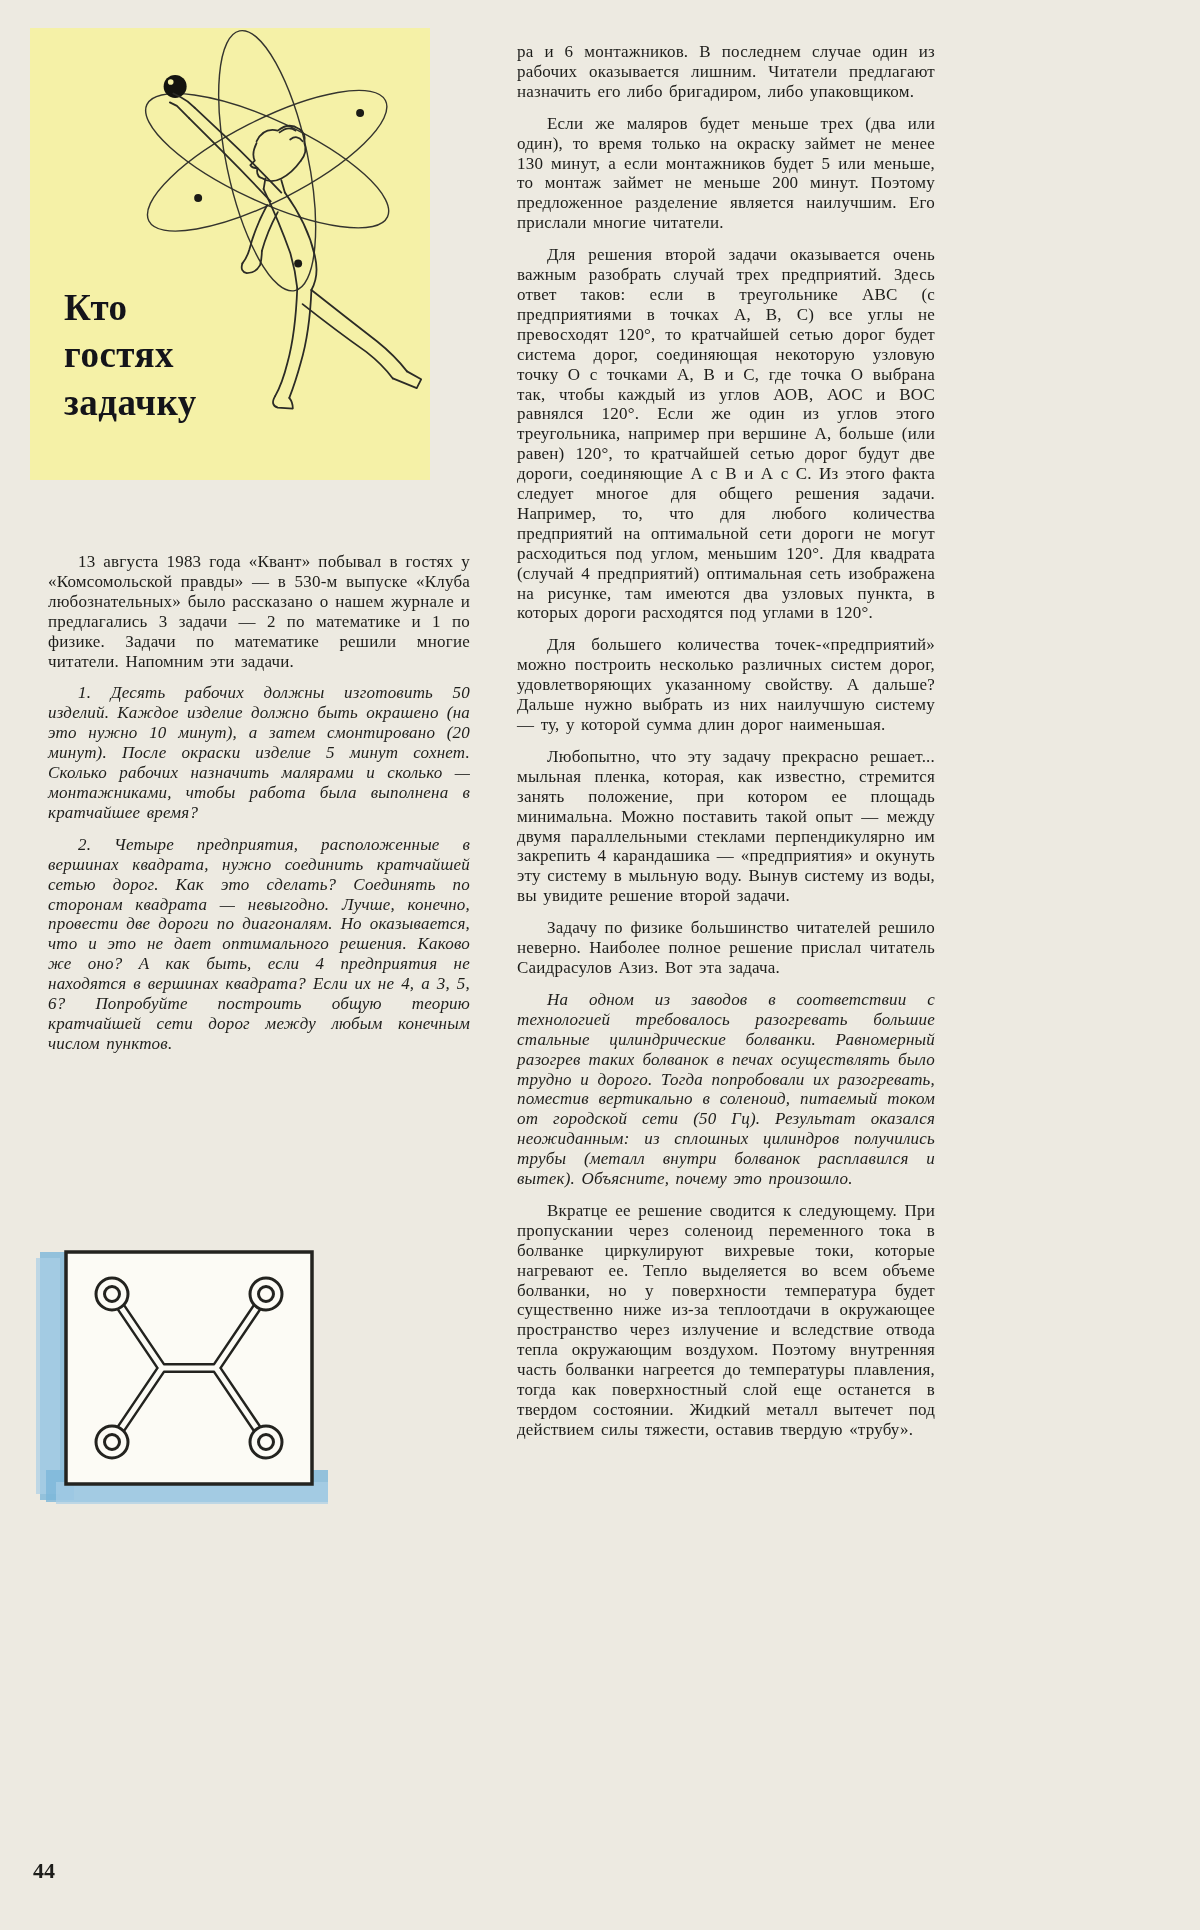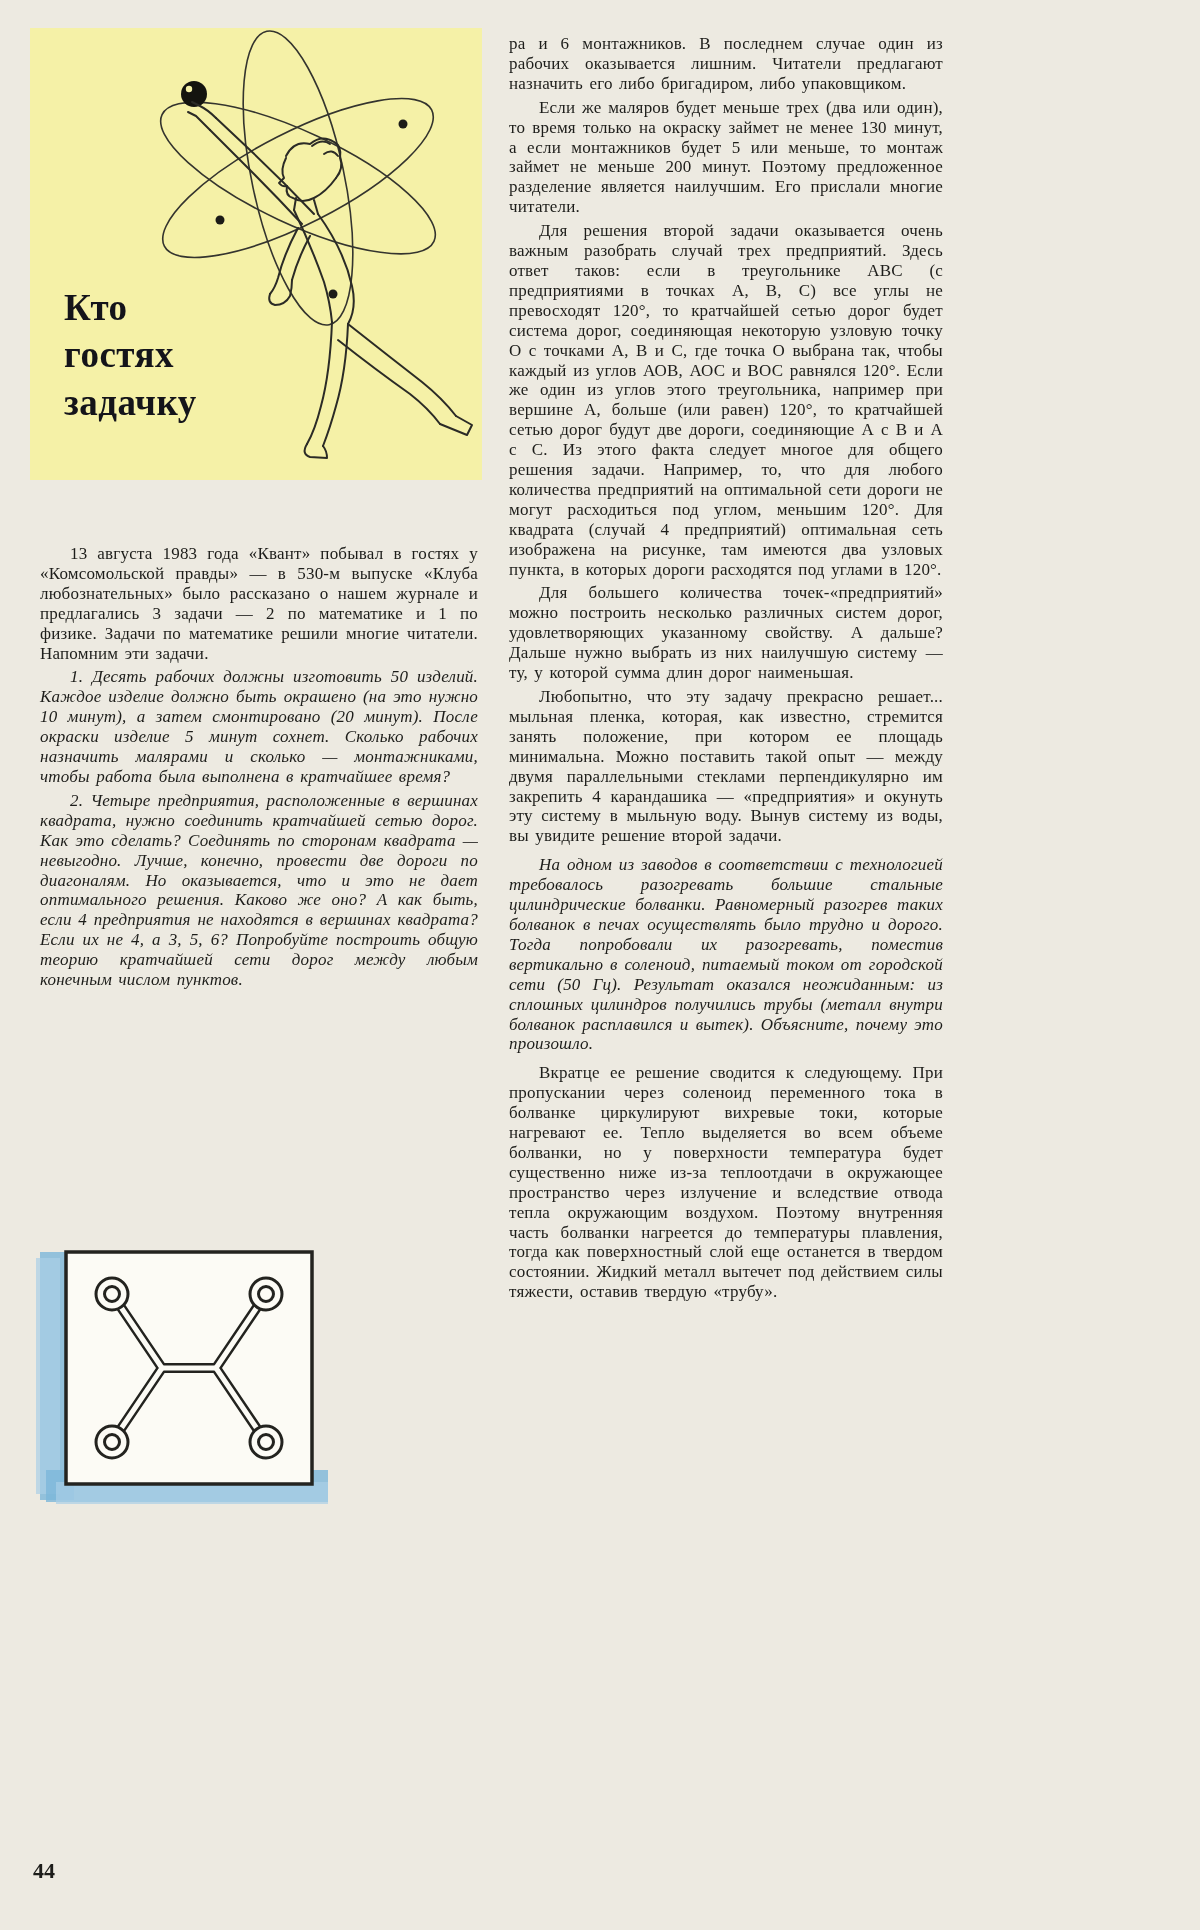--- a/index.html
+++ b/index.html
@@ -3,35 +3,35 @@
 <meta charset="utf-8">
 <style>
   html,body{margin:0;padding:0;background:#d8d5cc;}
   .page{
     position:relative; width:1200px; height:1930px;
     background:#edeae1; overflow:hidden;
     font-family:"Liberation Serif", serif; color:#1d1d1a;
   }
   
   .feature-box{
-    position:absolute; left:30px; top:28px; width:452px; height:452px;
+    position:absolute; left:30px; top:28px; width:400px; height:452px;
     background:#f5f1a7;
   }
   .feature-box svg{position:absolute; inset:0;}
   .feature-title{
     position:absolute; left:34px; top:256px;
     font-weight:700; font-size:37px; line-height:1.28;
     color:#14141a; letter-spacing:0.5px;
   }
   
   .col{position:absolute; }
   .col-left{left:36px; top:540px; width:446px;}
   .col-right{left:505px; top:30px; width:442px;}
   .para{
-    margin:4px; text-align:justify;
+    margin:12px; text-align:justify;
     font-size:17px; line-height:19.9px;
     letter-spacing:0.2px; word-spacing:2px;
     hyphens:auto; -webkit-hyphens:auto;
   }
   .indent{text-indent:30px;}
   .italic{font-style:italic;}
   .gap{margin-top:9px;}
   
   .steiner-figure{position:absolute; left:36px; top:1244px; width:304px; height:264px;}
   
@@ -95,20 +95,21 @@
     <p class="para indent italic">1. Десять рабочих должны изготовить 50 изделий. Каждое изделие должно быть окрашено (на это нужно 10 минут), а затем смонтировано (20 минут). После окраски изделие 5 минут сохнет. Сколько рабочих назначить малярами и сколько — монтажниками, чтобы работа была выполнена в кратчайшее время?</p>
     <p class="para indent italic">2. Четыре предприятия, расположенные в вершинах квадрата, нужно соединить кратчайшей сетью дорог. Как это сделать? Соединять по сторонам квадрата — невыгодно. Лучше, конечно, провести две дороги по диагоналям. Но оказывается, что и это не дает оптимального решения. Каково же оно? А как быть, если 4 предприятия не находятся в вершинах квадрата? Если их не 4, а 3, 5, 6? Попробуйте построить общую теорию кратчайшей сети дорог между любым конечным числом пунктов.</p>
   </div>
 
   <div class="col col-right">
     <p class="para">ра и 6 монтажников. В последнем случае один из рабочих оказывается лишним. Читатели предлагают назначить его либо бригадиром, либо упаковщиком.</p>
     <p class="para indent">Если же маляров будет меньше трех (два или один), то время только на окраску займет не менее 130 минут, а если монтажников будет 5 или меньше, то монтаж займет не меньше 200 минут. Поэтому предложенное разделение является наилучшим. Его прислали многие читатели.</p>
     <p class="para indent">Для решения второй задачи оказывается очень важным разобрать случай трех предприятий. Здесь ответ таков: если в треугольнике АВС (с предприятиями в точках А, В, С) все углы не превосходят 120°, то кратчайшей сетью дорог будет система дорог, соединяющая некоторую узловую точку О с точками А, В и С, где точка О выбрана так, чтобы каждый из углов АОВ, АОС и ВОС равнялся 120°. Если же один из углов этого треугольника, например при вершине А, больше (или равен) 120°, то кратчайшей сетью дорог будут две дороги, соединяющие А с В и А с С. Из этого факта следует многое для общего решения задачи. Например, то, что для любого количества предприятий на оптимальной сети дороги не могут расходиться под углом, меньшим 120°. Для квадрата (случай 4 предприятий) оптимальная сеть изображена на рисунке, там имеются два узловых пункта, в которых дороги расходятся под углами в 120°.</p>
     <p class="para indent">Для большего количества точек-«предприятий» можно построить несколько различных систем дорог, удовлетворяющих указанному свойству. А дальше? Дальше нужно выбрать из них наилучшую систему — ту, у которой сумма длин дорог наименьшая.</p>
     <p class="para indent">Любопытно, что эту задачу прекрасно решает... мыльная пленка, которая, как известно, стремится занять положение, при котором ее площадь минимальна. Можно поставить такой опыт — между двумя параллельными стеклами перпендикулярно им закрепить 4 карандашика — «предприятия» и окунуть эту систему в мыльную воду. Вынув систему из воды, вы увидите решение второй задачи.</p>
+    <p class="para indent">Задачу по физике большинство читателей решило неверно. Наиболее полное решение прислал читатель Саидрасулов Азиз. Вот эта задача.</p>
     <p class="para indent italic gap">На одном из заводов в соответствии с технологией требовалось разогревать большие стальные цилиндрические болванки. Равномерный разогрев таких болванок в печах осуществлять было трудно и дорого. Тогда попробовали их разогревать, поместив вертикально в соленоид, питаемый током от городской сети (50 Гц). Результат оказался неожиданным: из сплошных цилиндров получились трубы (металл внутри болванок расплавился и вытек). Объясните, почему это произошло.</p>
     <p class="para indent gap">Вкратце ее решение сводится к следующему. При пропускании через соленоид переменного тока в болванке циркулируют вихревые токи, которые нагревают ее. Тепло выделяется во всем объеме болванки, но у поверхности температура будет существенно ниже из-за теплоотдачи в окружающее пространство через излучение и вследствие отвода тепла окружающим воздухом. Поэтому внутренняя часть болванки нагреется до температуры плавления, тогда как поверхностный слой еще останется в твердом состоянии. Жидкий металл вытечет под действием силы тяжести, оставив твердую «трубу».</p>
   </div>
 
   <div class="steiner-figure">
     <svg viewBox="0 0 304 264" width="304" height="264" aria-hidden="true">
       <g>
         <rect x="4" y="8" width="34" height="248" fill="#7cb7d9" opacity="0.8"></rect>
         <rect x="0" y="14" width="24" height="236" fill="#a9cfe7" opacity="0.7"></rect>
         <rect x="10" y="226" width="282" height="32" fill="#7cb7d9" opacity="0.8"></rect>

